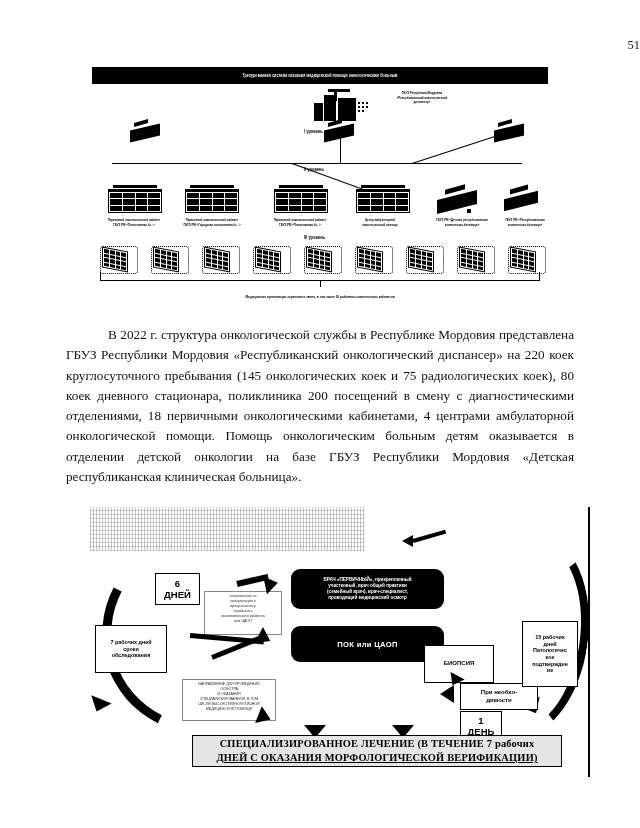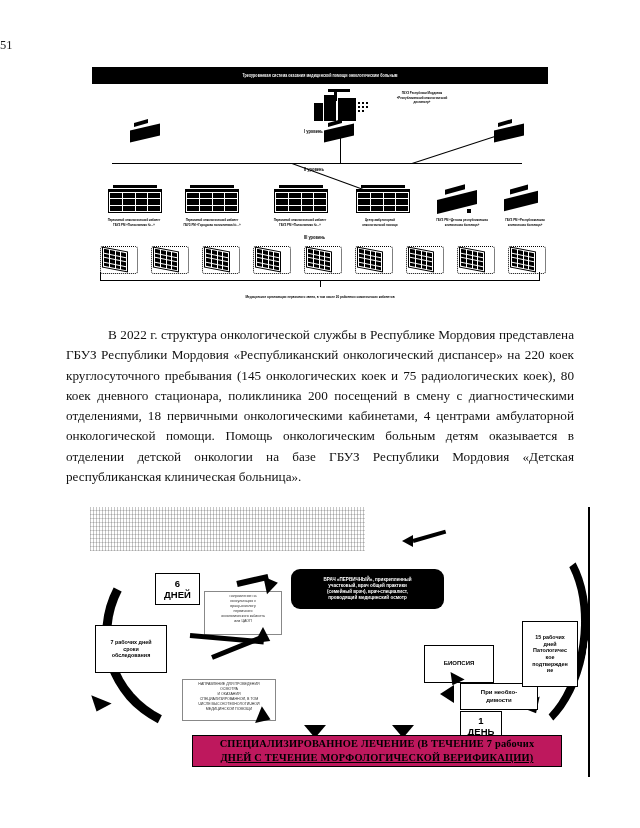--- a/index.html
+++ b/index.html
@@ -15,21 +15,21 @@
     color: #000;
     overflow: hidden;
   }
 
   
   .page-number {
     position: absolute;
     top: 38px;
     left: 0;
     width: 640px;
-    text-align: left;
+    text-align: right;
     font-family: "Liberation Serif", serif;
     font-size: 12.5px;
     color: #1a1a1a;
   }
 
   
   .fig-top {
     position: absolute;
     left: 92px;
     top: 67px;
@@ -217,21 +217,21 @@
   .bb-title { font-size: 4.6px; font-weight: bold; line-height: 5.8px; }
   .bb-mid { font-size: 7.6px; font-weight: bold; letter-spacing: .3px; }
   .bb-l1 { font-size: 5px; font-weight: bold; line-height: 6px; }
   .bb-l2 { font-size: 6.2px; font-weight: bold; line-height: 7.5px; margin-top: 2px; }
   .bb-l3 { font-size: 7.4px; font-weight: bold; line-height: 8.6px; }
 
   .banner-bot {
     position: absolute;
     left: 130px; top: 232px; width: 370px; height: 32px;
     border: 1px solid #000;
-    background: #be185d;
+    background: #e5e5e5;
     box-sizing: border-box;
     display: flex; flex-direction: column;
     align-items: center; justify-content: center;
     font-family: "Liberation Serif", serif;
     font-weight: bold;
     font-size: 10.4px;
     line-height: 14px;
     letter-spacing: .2px;
     white-space: nowrap;
   }
@@ -772,20 +772,23 @@
   <div class="arrow-rt" style="left:196px; top:205px; transform:rotate(22deg);"></div>
   <div class="arrow-stem" style="left:150px; top:152px; width:52px; height:5px; transform:rotate(-22deg); transform-origin:left center;"></div>
 
   <div class="blackbox" style="left:229px; top:66px; width:153px; height:40px;">
     <div class="bb-title" style="white-space: pre-line;">ВРАЧ «ПЕРВИЧНЫЙ», прикрепленный
 участковый, врач общей практики
 (семейный врач), врач-специалист,
 проводящий медицинский осмотр</div>
   </div>
 
+  <div class="blackbox" style="left:229px; top:123px; width:153px; height:36px;">
+    <div class="bb-mid">ПОК или ЦАОП</div>
+  </div>
 
   <div class="bx" style="left:362px; top:142px; width:70px; height:38px; background:#fff; z-index:5;">
     <div class="b-small">БИОПСИЯ</div>
   </div>
   <div class="arrow-dn" style="left:385px; top:172px; transform:rotate(28deg); border-top-width:11px; border-left-width:8px; border-right-width:8px; z-index:6;"></div>
 
 
   <div class="arrow-lt" style="left:378px; top:182px; border-right-width:14px; border-top-width:9px; border-bottom-width:9px;"></div>
 
   <div class="bx" style="left:398px; top:180px; width:78px; height:27px;">
@@ -805,15 +808,15 @@
 кое
 подтвержден
 ие</div>
   </div>
 
   <div class="arrow-dn" style="left:242px; top:222px;"></div>
   <div class="arrow-dn" style="left:330px; top:222px;"></div>
 
   <div class="banner-bot">
     <div class="l1">СПЕЦИАЛИЗИРОВАННОЕ ЛЕЧЕНИЕ  (В ТЕЧЕНИЕ  7 рабочих</div>
-    <div class="l2">ДНЕЙ С ТЕЧЕНИЕ МОРФОЛОГИЧЕСКОЙ ВЕРИФИКАЦИИ)</div>
+    <div class="l2">ДНЕЙ С ОКАЗАНИЯ МОРФОЛОГИЧЕСКОЙ ВЕРИФИКАЦИИ)</div>
   </div>
 </div>
 
 </body></html>

